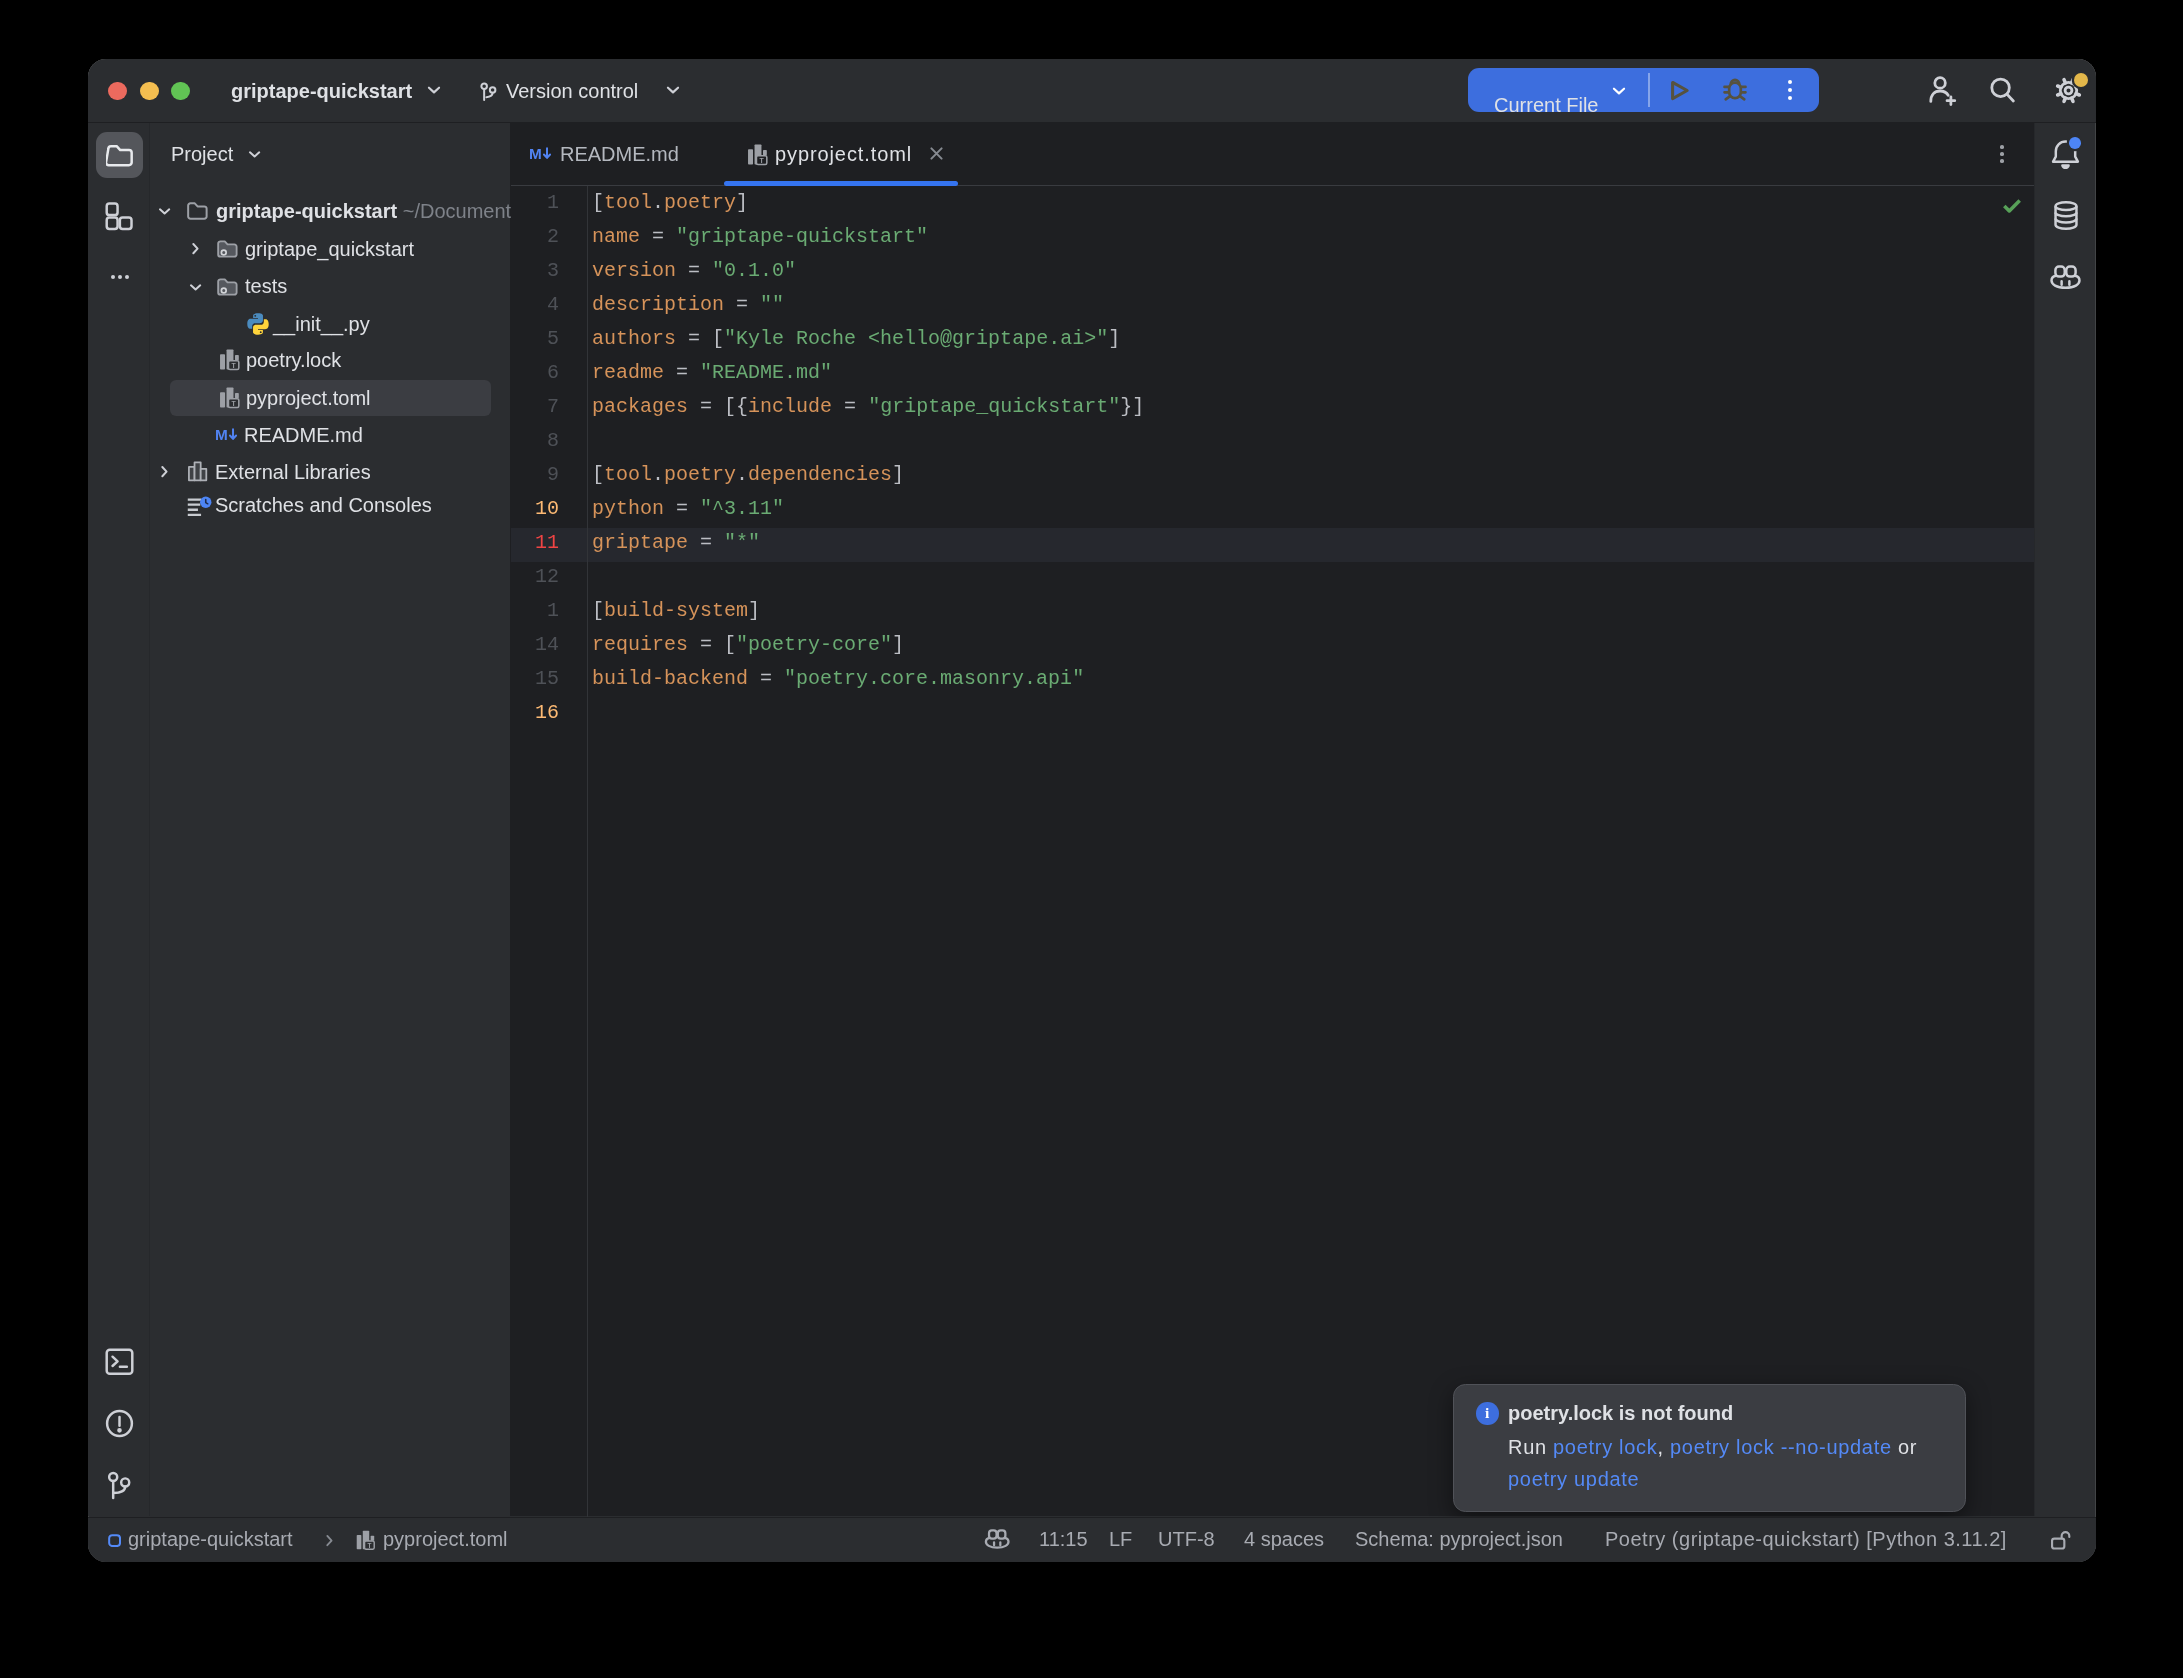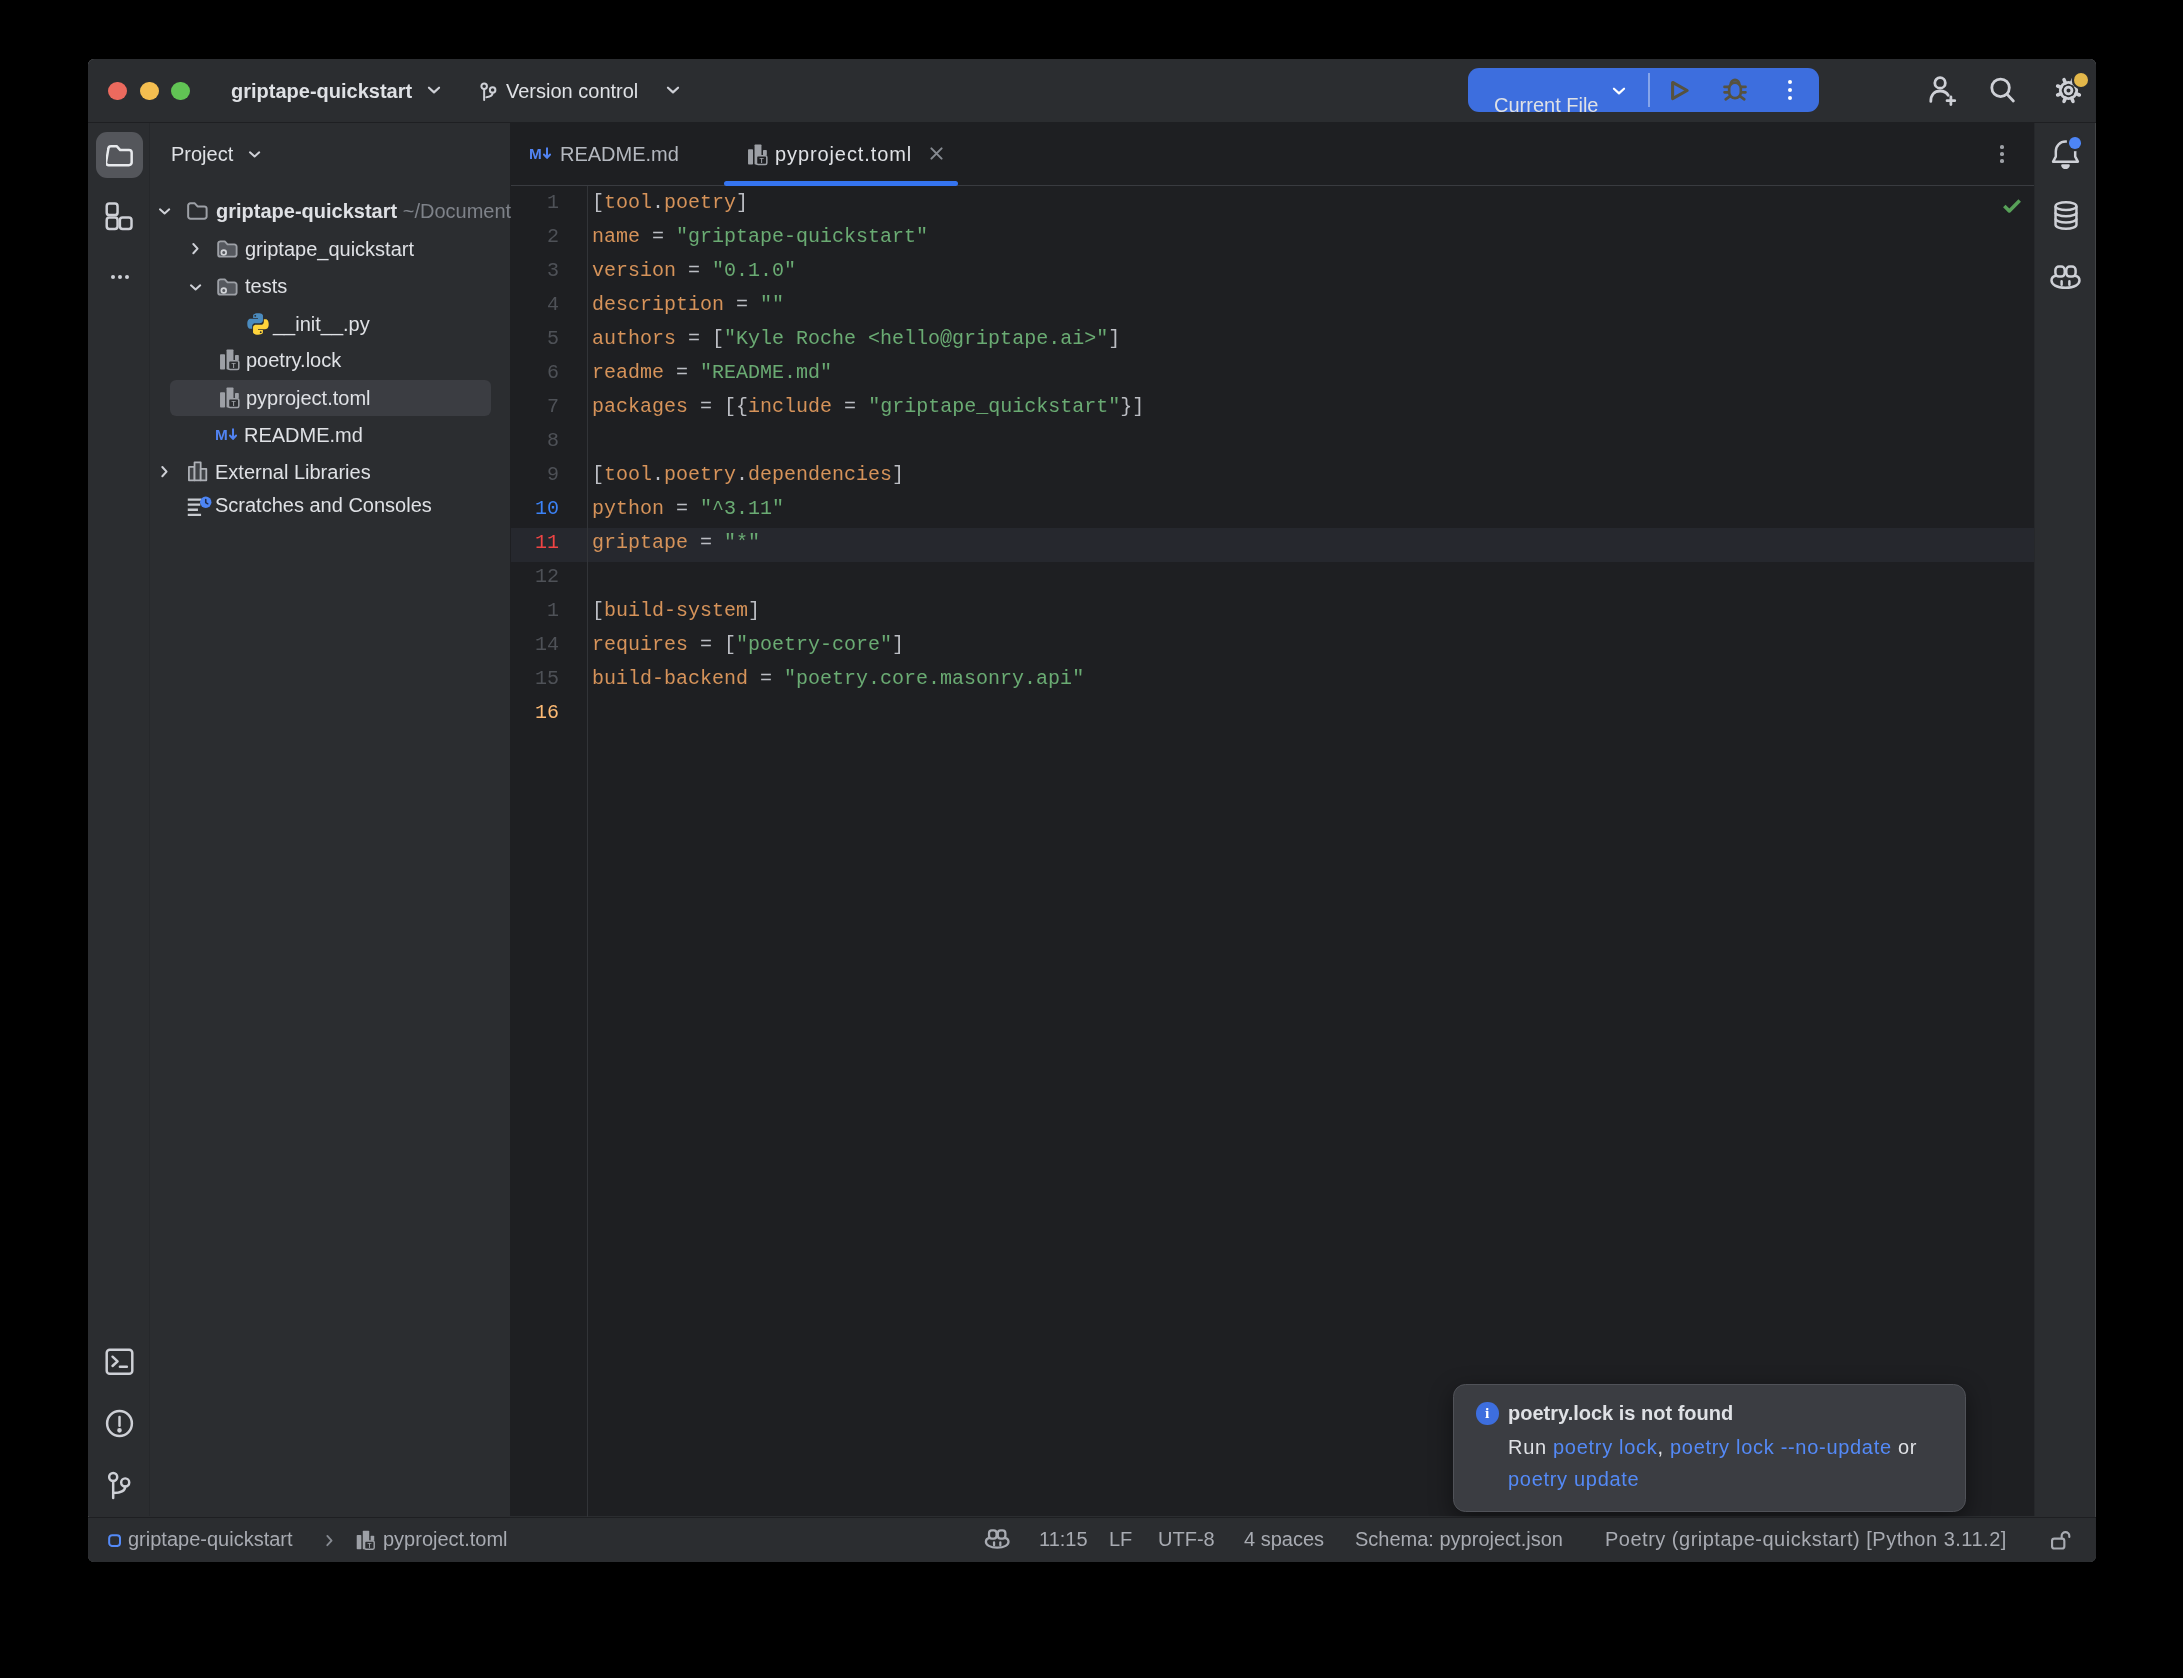--- a/index.html
+++ b/index.html
@@ -1,17 +1,17 @@
 <!DOCTYPE html>
 <html style="font-size:12.4px"><head><meta charset="utf-8">
 <style>
 html,body{margin:0;padding:0;background:#000;width:2183px;height:1678px;overflow:hidden}
 *{box-sizing:border-box}
 body{font-family:"Liberation Sans",sans-serif;-webkit-font-smoothing:antialiased}
-.win{position:absolute;left:88px;top:59px;width:2008px;height:1503px;background:#2B2D30;border-radius:6px;overflow:hidden;box-shadow:inset 0 1.6px 0 rgba(255,255,255,.30),inset 0.8px 0 0 rgba(255,255,255,.14),inset -0.8px 0 0 rgba(255,255,255,.14),inset 0 -0.8px 0 rgba(255,255,255,.16)}
+.win{position:absolute;left:88px;top:59px;width:2008px;height:1503px;background:#2B2D30;border-radius:18px;overflow:hidden;box-shadow:inset 0 1.6px 0 rgba(255,255,255,.30),inset 0.8px 0 0 rgba(255,255,255,.14),inset -0.8px 0 0 rgba(255,255,255,.14),inset 0 -0.8px 0 rgba(255,255,255,.16)}
 .abs{position:absolute}
 .t{color:#DFE1E5;font-size:20px;white-space:nowrap}
 svg{display:block}
 .mono{font-family:"Liberation Mono",monospace;font-size:20px;line-height:34px}
 .o{color:#D6935A}.g{color:#6AAB73}.p{color:#BCBEC4}
 </style></head>
 <body>
 <div class="win">
 <div class="abs" style="left:0;top:0;width:2008px;height:64px;background:#2B2D30;border-bottom:0.8px solid #1E1F22"></div>
 <div class="abs" style="left:20px;top:22.5px;width:18.6px;height:18.6px;border-radius:50%;background:#EC6A5E"></div>
@@ -217,21 +217,21 @@
 <div class="abs mono" style="left:423px;top:127px;width:48px;text-align:right">
       <div style="color:#4E5157">1</div>
       <div style="color:#4E5157">2</div>
       <div style="color:#4E5157">3</div>
       <div style="color:#4E5157">4</div>
       <div style="color:#4E5157">5</div>
       <div style="color:#4E5157">6</div>
       <div style="color:#4E5157">7</div>
       <div style="color:#4E5157">8</div>
       <div style="color:#4E5157">9</div>
-      <div style="color:#3b82f6">10</div>
+      <div style="color:#fdba74">10</div>
       <div style="color:#ef4444">11</div>
       <div style="color:#4E5157">12</div>
       <div style="color:#4E5157">1</div>
       <div style="color:#4E5157">14</div>
       <div style="color:#4E5157">15</div>
       <div style="color:#fdba74">16</div>
     </div>
 <div class="abs mono" style="left:504px;top:127px;white-space:pre"><div><span class="p">[</span><span class="o">tool</span><span class="p">.</span><span class="o">poetry</span><span class="p">]</span></div><div><span class="o">name</span> <span class="p">=</span> <span class="g">"griptape-quickstart"</span></div><div><span class="o">version</span> <span class="p">=</span> <span class="g">"0.1.0"</span></div><div><span class="o">description</span> <span class="p">=</span> <span class="g">""</span></div><div><span class="o">authors</span> <span class="p">=</span> <span class="p">[</span><span class="g">"Kyle Roche &lt;hello@griptape.ai&gt;"</span><span class="p">]</span></div><div><span class="o">readme</span> <span class="p">=</span> <span class="g">"README.md"</span></div><div><span class="o">packages</span> <span class="p">=</span> <span class="p">[{</span><span class="o">include</span> <span class="p">=</span> <span class="g">"griptape_quickstart"</span><span class="p">}]</span></div><div>&nbsp;</div><div><span class="p">[</span><span class="o">tool</span><span class="p">.</span><span class="o">poetry</span><span class="p">.</span><span class="o">dependencies</span><span class="p">]</span></div><div><span class="o">python</span> <span class="p">=</span> <span class="g">"^3.11"</span></div><div><span class="o">griptape</span> <span class="p">=</span> <span class="g">"*"</span></div><div>&nbsp;</div><div><span class="p">[</span><span class="o">build-system</span><span class="p">]</span></div><div><span class="o">requires</span> <span class="p">=</span> <span class="p">[</span><span class="g">"poetry-core"</span><span class="p">]</span></div><div><span class="o">build-backend</span> <span class="p">=</span> <span class="g">"poetry.core.masonry.api"</span></div></div>
 <div class="abs" style="left:1946px;top:64px;width:61px;height:1393px;background:#2B2D30;border-left:0.8px solid #26282B"></div>
 <svg class="abs" style="left:1962px;top:78px" width="31" height="33" viewBox="0 0 40 42">

